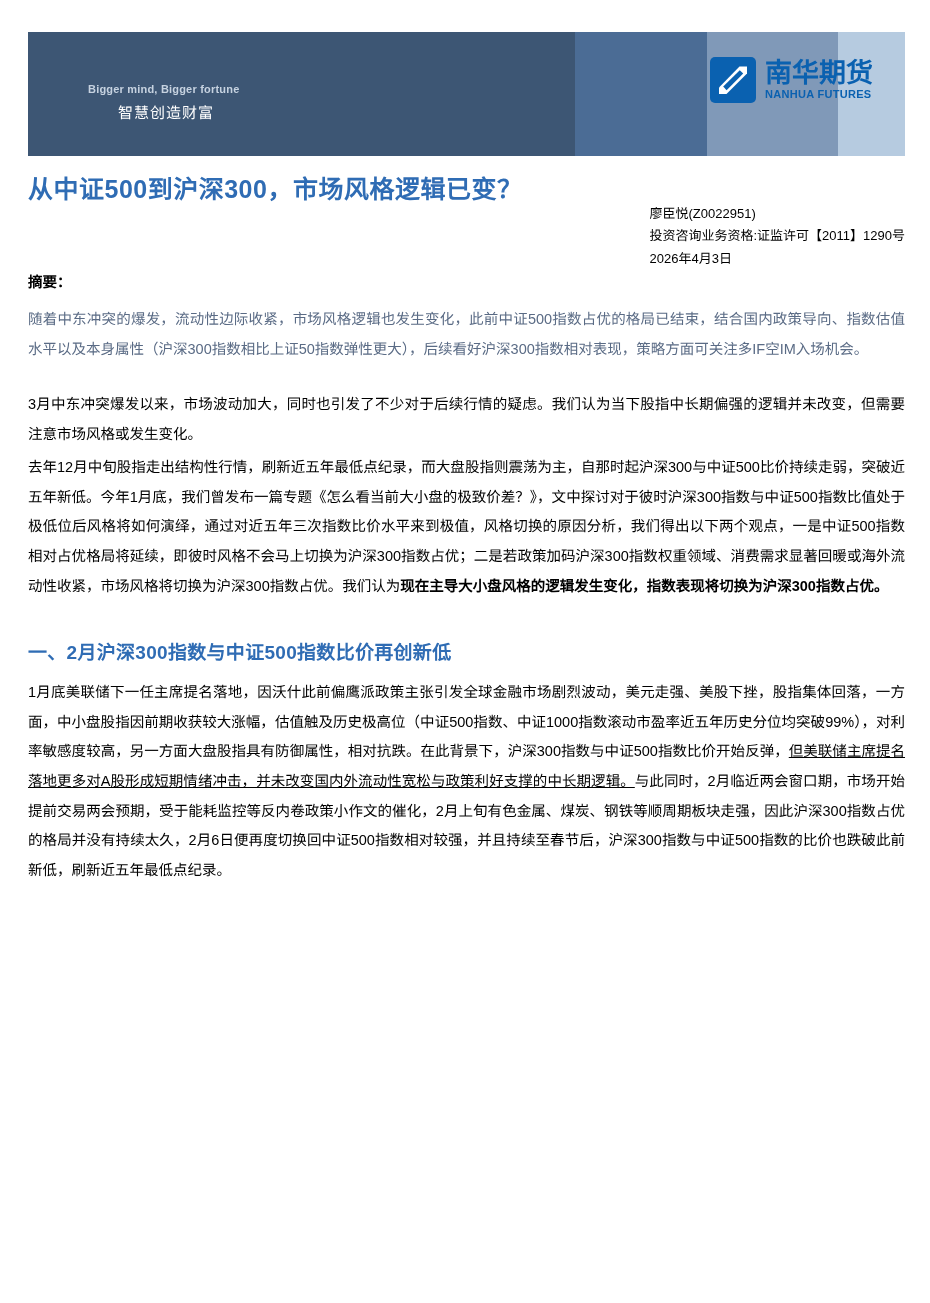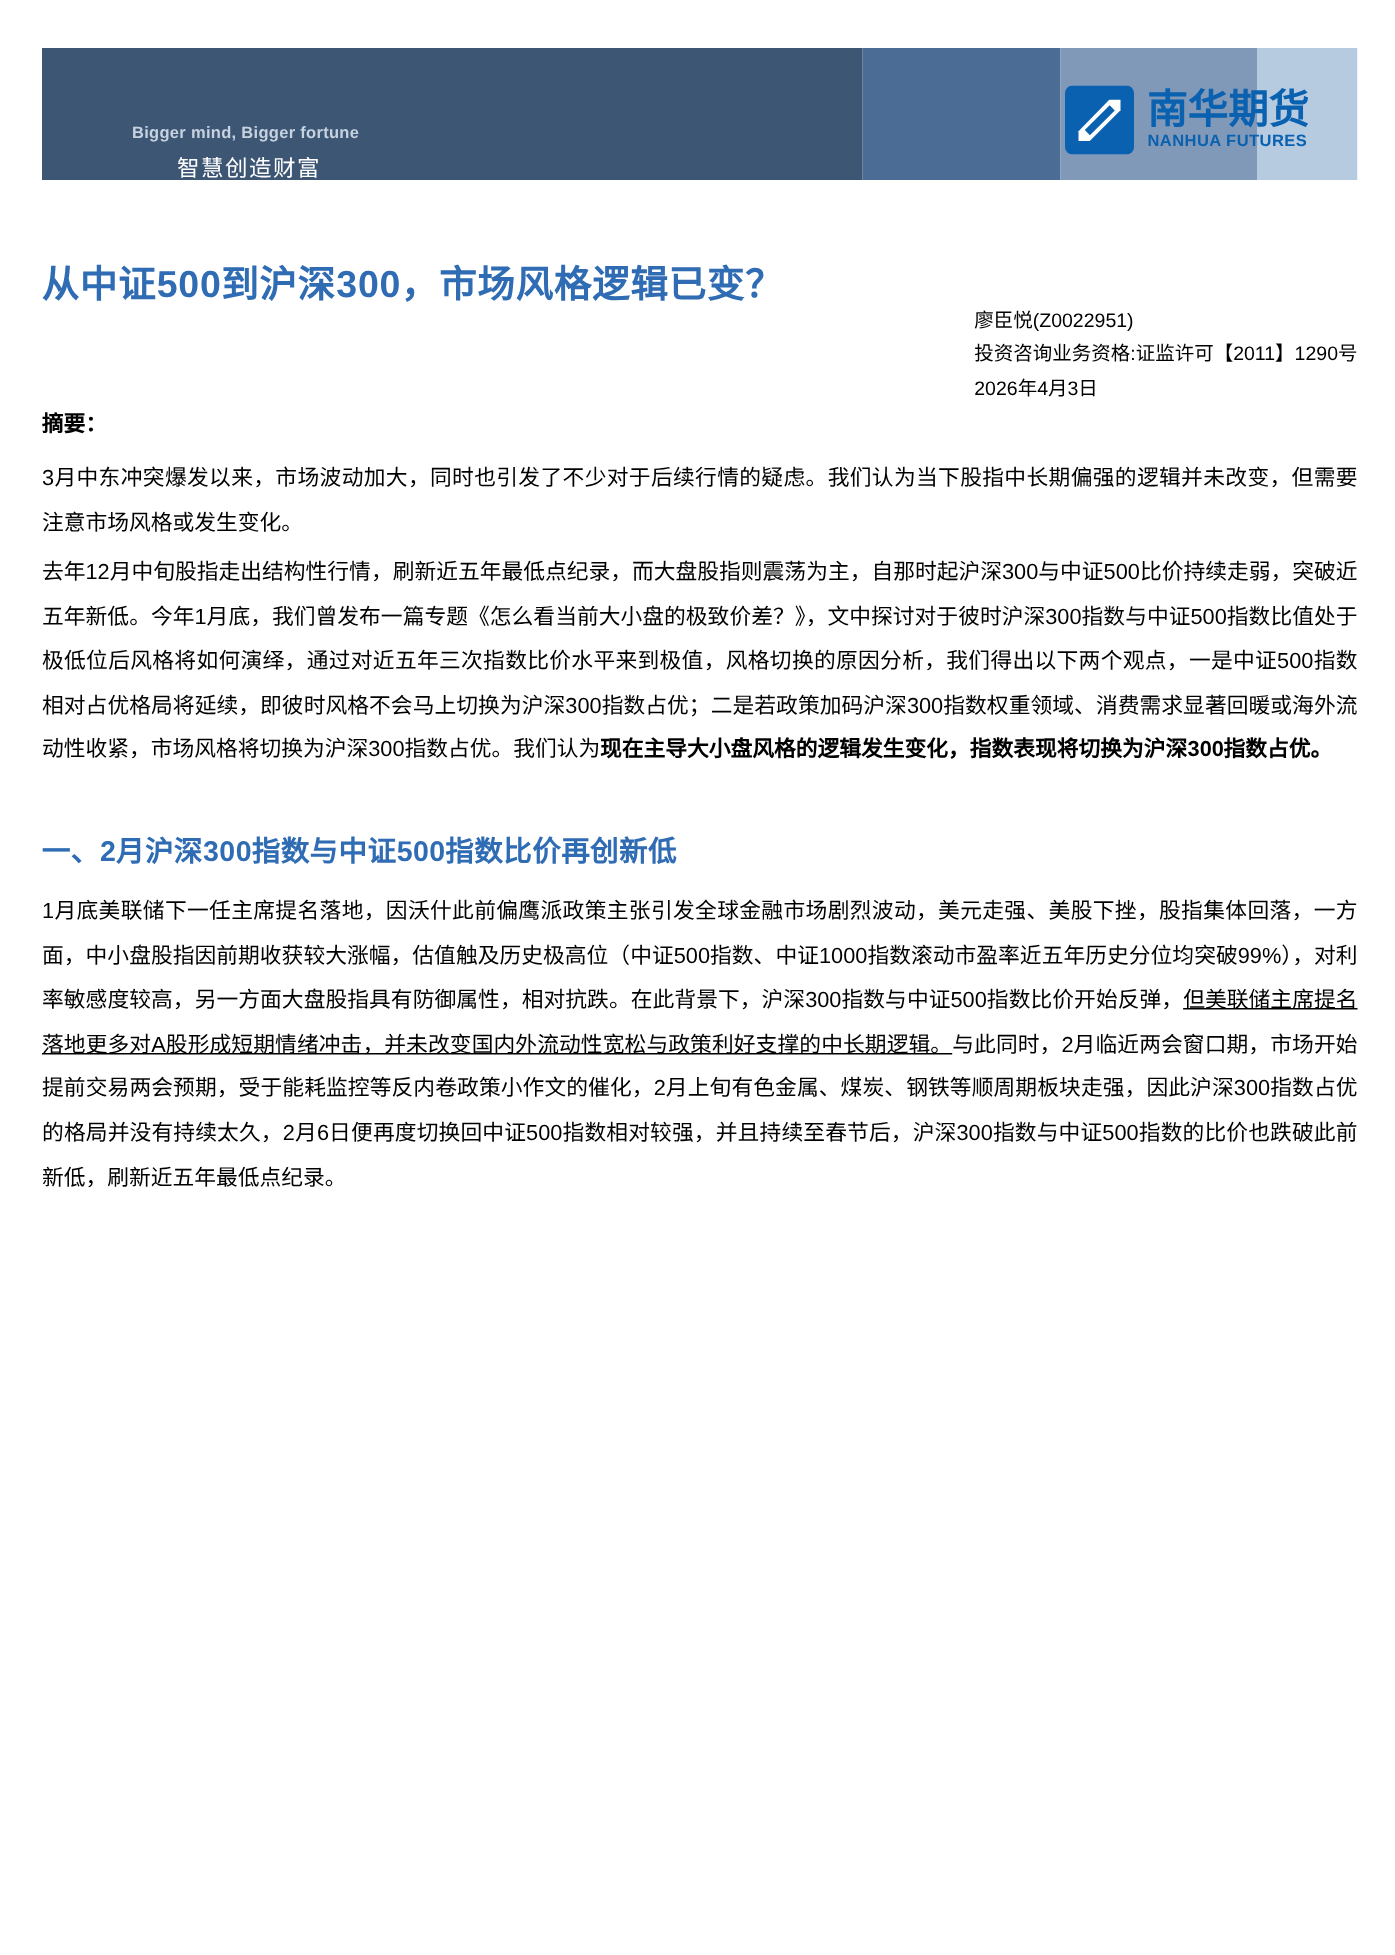--- a/index.html
+++ b/index.html
@@ -15,21 +15,21 @@
     color: #000000;
     overflow: hidden;
   }
 
   
   .banner {
     position: absolute;
     left: 28px;
     top: 32px;
     width: 877px;
-    height: 88px;
+    height: 124px;
     display: flex;
     overflow: hidden;
   }
   .band {
     height: 100%;
     flex: none;
   }
   .band-1 { width: 547px; background: #3d5674; position: relative; }
   .band-2 { width: 132px; background: #4b6c95; }
   .band-3 { width: 131px; background: #8099b8; }
@@ -186,20 +186,21 @@
 
 <div class="meta">
   <div>廖臣悦(Z0022951)</div>
   <div>投资咨询业务资格:证监许可【2011】1290号</div>
   <div>2026年4月3日</div>
 </div>
 
 <div class="content">
 
   <div class="abstract-label">摘要：</div>
+  <div class="abstract-body">随着中东冲突的爆发，流动性边际收紧，市场风格逻辑也发生变化，此前中证500指数占优的格局已结束，结合国内政策导向、指数估值水平以及本身属性（沪深300指数相比上证50指数弹性更大），后续看好沪深300指数相对表现，策略方面可关注多IF空IM入场机会。</div>
 
   <p class="para">3月中东冲突爆发以来，市场波动加大，同时也引发了不少对于后续行情的疑虑。我们认为当下股指中长期偏强的逻辑并未改变，但需要注意市场风格或发生变化。</p>
 
   <p class="para"><span>去年12月中旬股指走出结构性行情，刷新近五年最低点纪录，而大盘股指则震荡为主，自那时起沪深300与中证500比价持续走弱，突破近五年新低。今年1月底，我们曾发布一篇专题《怎么看当前大小盘的极致价差？》，文中探讨对于彼时沪深300指数与中证500指数比值处于极低位后风格将如何演绎，通过对近五年三次指数比价水平来到极值，风格切换的原因分析，我们得出以下两个观点，一是中证500指数相对占优格局将延续，即彼时风格不会马上切换为沪深300指数占优；二是若政策加码沪深300指数权重领域、消费需求显著回暖或海外流动性收紧，市场风格将切换为沪深300指数占优。我们认为</span><span class="b">现在主导大小盘风格的逻辑发生变化，指数表现将切换为沪深300指数占优。</span></p>
 
   <h2 class="section-head">一、2月沪深300指数与中证500指数比价再创新低</h2>
 
   <p class="para"><span>1月底美联储下一任主席提名落地，因沃什此前偏鹰派政策主张引发全球金融市场剧烈波动，美元走强、美股下挫，股指集体回落，一方面，中小盘股指因前期收获较大涨幅，估值触及历史极高位（中证500指数、中证1000指数滚动市盈率近五年历史分位均突破99%），对利率敏感度较高，另一方面大盘股指具有防御属性，相对抗跌。在此背景下，沪深300指数与中证500指数比价开始反弹，</span><span class="u">但美联储主席提名落地更多对A股形成短期情绪冲击，并未改变国内外流动性宽松与政策利好支撑的中长期逻辑。</span><span>与此同时，2月临近两会窗口期，市场开始提前交易两会预期，受于能耗监控等反内卷政策小作文的催化，2月上旬有色金属、煤炭、钢铁等顺周期板块走强，因此沪深300指数占优的格局并没有持续太久，2月6日便再度切换回中证500指数相对较强，并且持续至春节后，沪深300指数与中证500指数的比价也跌破此前新低，刷新近五年最低点纪录。</span></p>
 
 </div>

